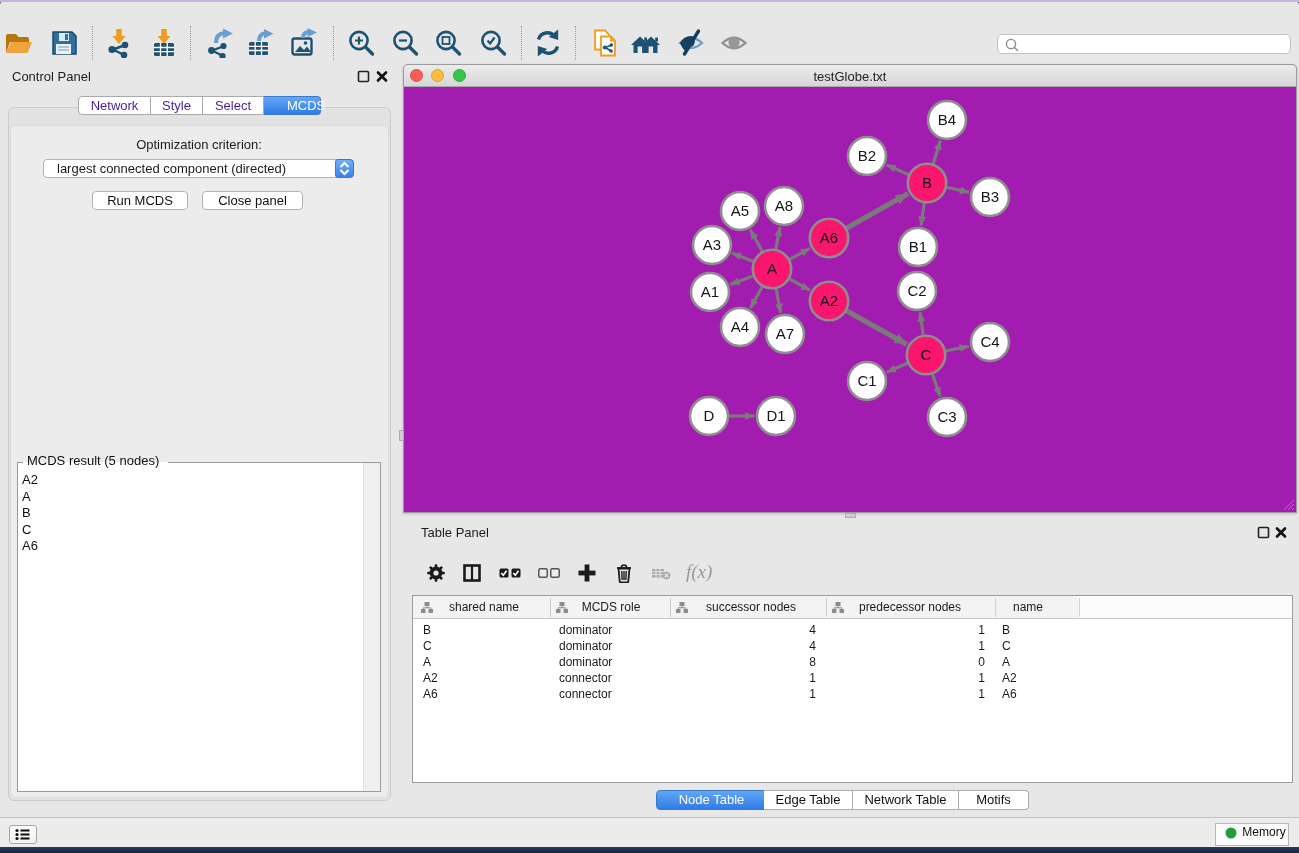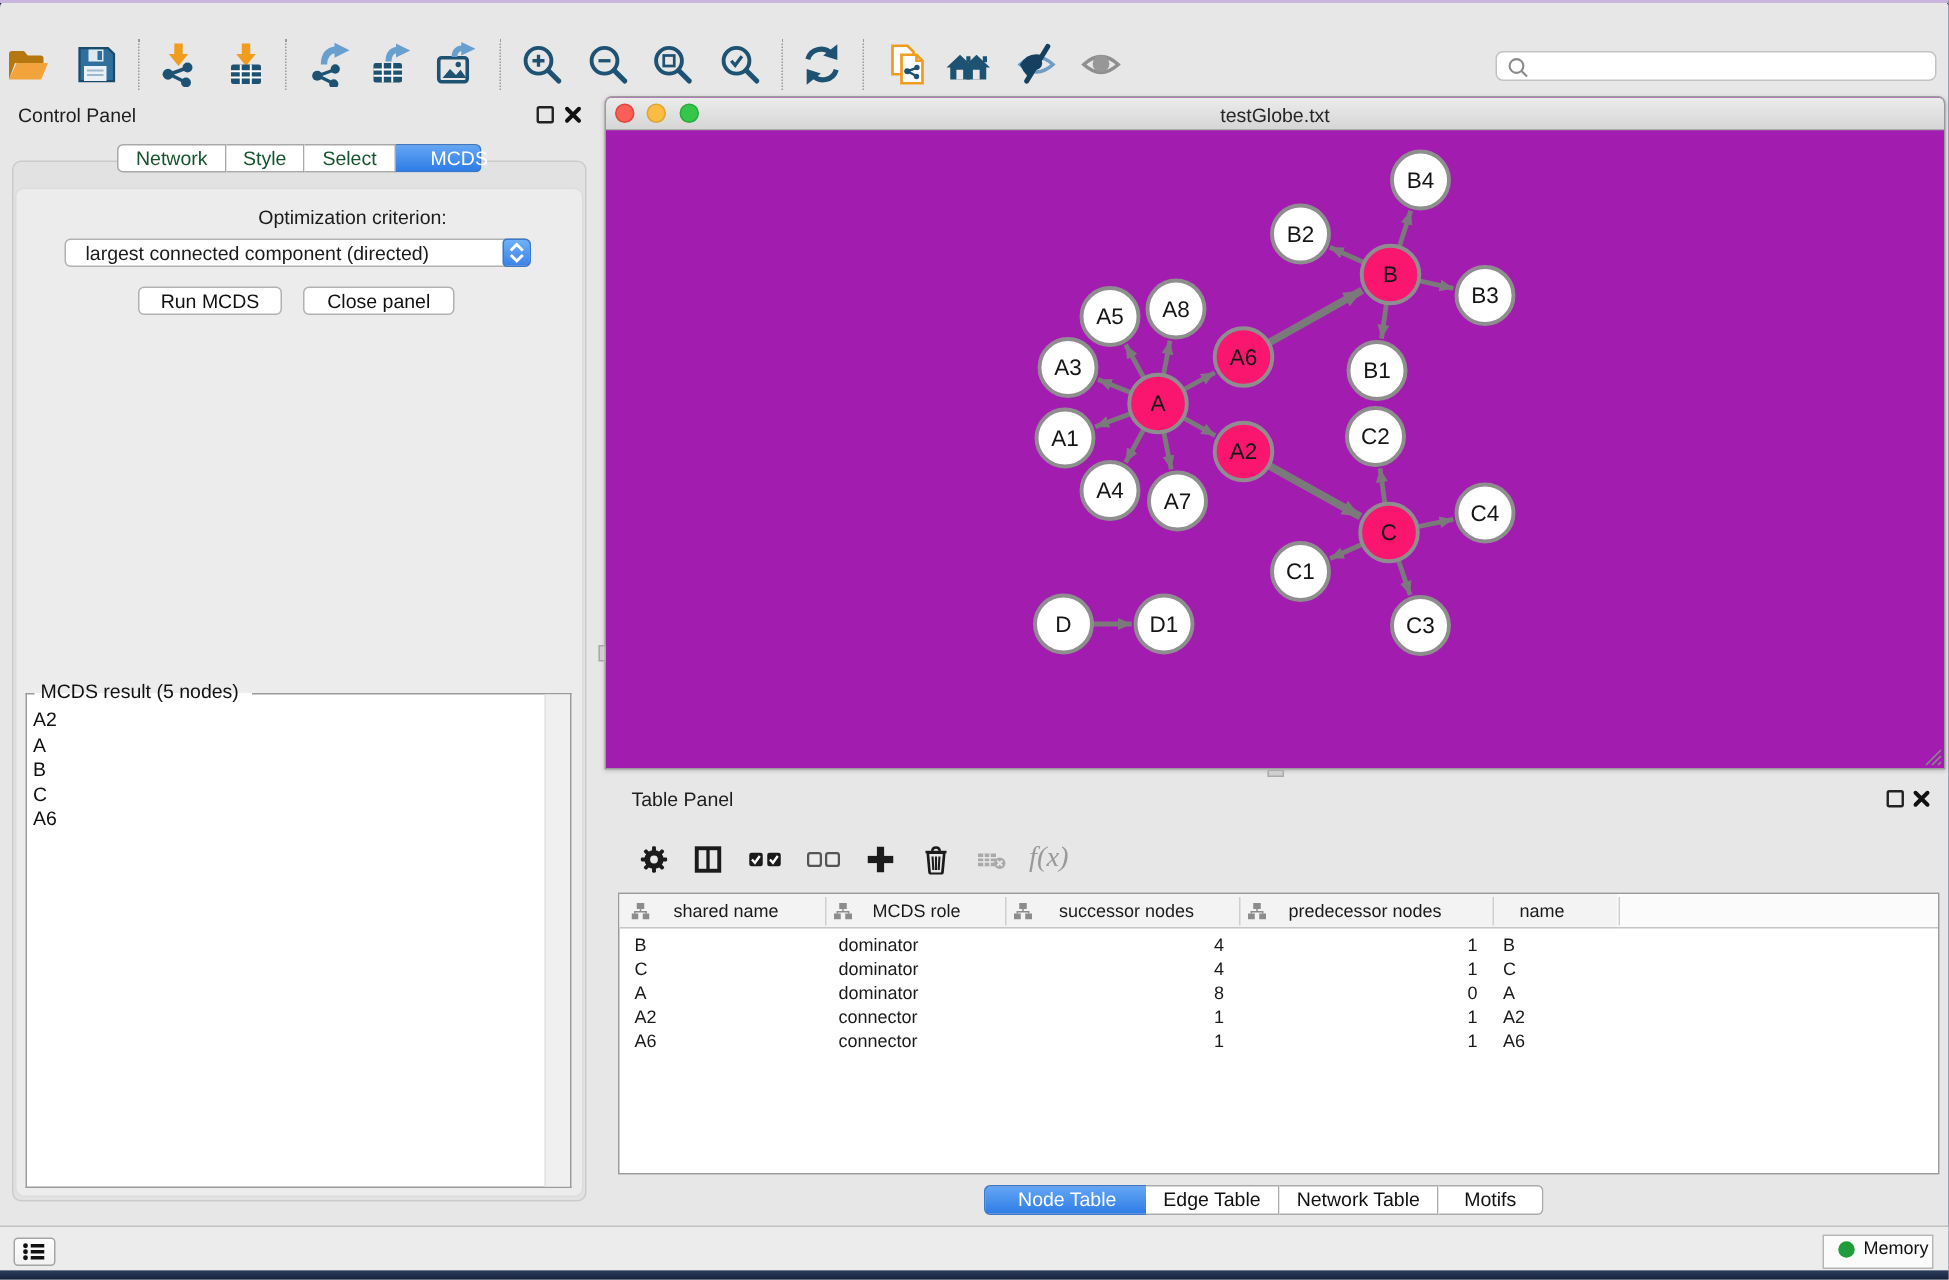--- a/index.html
+++ b/index.html
@@ -9,23 +9,23 @@
 .tl{position:absolute;width:12px;height:12px;border-radius:50%;top:6px;}
 #titletext{position:absolute;width:100%;text-align:center;top:4px;font-size:13px;color:#3c3c3c;}
 #toolbar{position:absolute;left:0;top:0;width:1299px;height:62px;}
 .sep{position:absolute;top:26px;height:34px;width:0;border-left:1px dotted #9a9a9a;}
 #searchbox{position:absolute;left:997px;top:34px;width:294px;height:20px;background:#fff;border:1px solid #c3c3c3;border-radius:5px;}
 
 #cptitle{position:absolute;left:12px;top:69px;font-size:13px;color:#1d1d1d;}
 #cpouter{position:absolute;left:8px;top:107px;width:383px;height:694px;background:#e2e2e2;border:1px solid #cbcbcb;border-radius:6px;}
 #cpinner{position:absolute;left:10px;top:125px;width:379px;height:673px;background:#ececec;border:1px solid #dcdcdc;border-radius:6px;}
 #tabrow{position:absolute;left:78px;top:96px;height:19px;}
-.tab{position:absolute;top:96px;height:19px;background:#fff;border:1px solid #a9a9a9;font-size:13px;color:#14532d;text-align:center;line-height:17px;}
+.tab{position:absolute;top:96px;height:19px;background:#fff;border:1px solid #a9a9a9;font-size:13px;color:#4c1d95;text-align:center;line-height:17px;}
 #tabmcds{background:linear-gradient(#63a6f4,#2e7ce6);color:#fff;border-color:#3c78c8;padding-left:23px;}
-#optlabel{position:absolute;left:0;top:137px;width:398px;text-align:center;font-size:13px;color:#1b1b1b;margin-left:36px;}
+#optlabel{position:absolute;left:0;top:137px;width:398px;text-align:center;font-size:13px;color:#1b1b1b;}
 #dropdown{position:absolute;left:43px;top:159px;width:311px;height:19px;background:#fff;border:1px solid #b1b1b1;border-radius:4px;font-size:13px;color:#1b1b1b;line-height:17px;padding-left:13px;}
 #spinner{position:absolute;left:335px;top:159px;width:19px;height:19px;background:linear-gradient(#6fb1f7,#3a82e8);border-radius:3px 4px 4px 3px;border:1px solid #3c78c8;}
 .btn{position:absolute;height:19px;background:#fff;border:1px solid #b1b1b1;border-radius:4px;font-size:13px;color:#111;text-align:center;line-height:17px;}
 #fieldset{position:absolute;left:17px;top:462px;width:364px;height:330px;border:1px solid #9a9a9a;border-top:none;background:#fff;}.ftop{position:absolute;top:462px;height:1px;background:#9a9a9a;}
 #legend{position:absolute;left:27px;top:453px;font-size:13px;color:#111;}
 #mcdslist{position:absolute;left:18px;top:463px;width:344px;height:328px;font-size:13px;color:#111;line-height:16.6px;padding:9px 0 0 4px;}
 #sbtrack{position:absolute;left:363px;top:463px;width:17px;height:328px;background:#f0f0f0;border-left:1px solid #e2e2e2;}
 
 #netwin{position:absolute;left:403px;top:64px;width:894px;height:449px;background:#a21caf;border:1px solid #9b9b9b;border-radius:5px 5px 0 0;box-shadow:0 1px 3px rgba(0,0,0,0.18);}
 #nettitle{position:absolute;left:0;top:0;width:892px;height:22px;background:linear-gradient(#ececec,#d6d6d6);border-bottom:1px solid #ababab;border-radius:4px 4px 0 0;}

